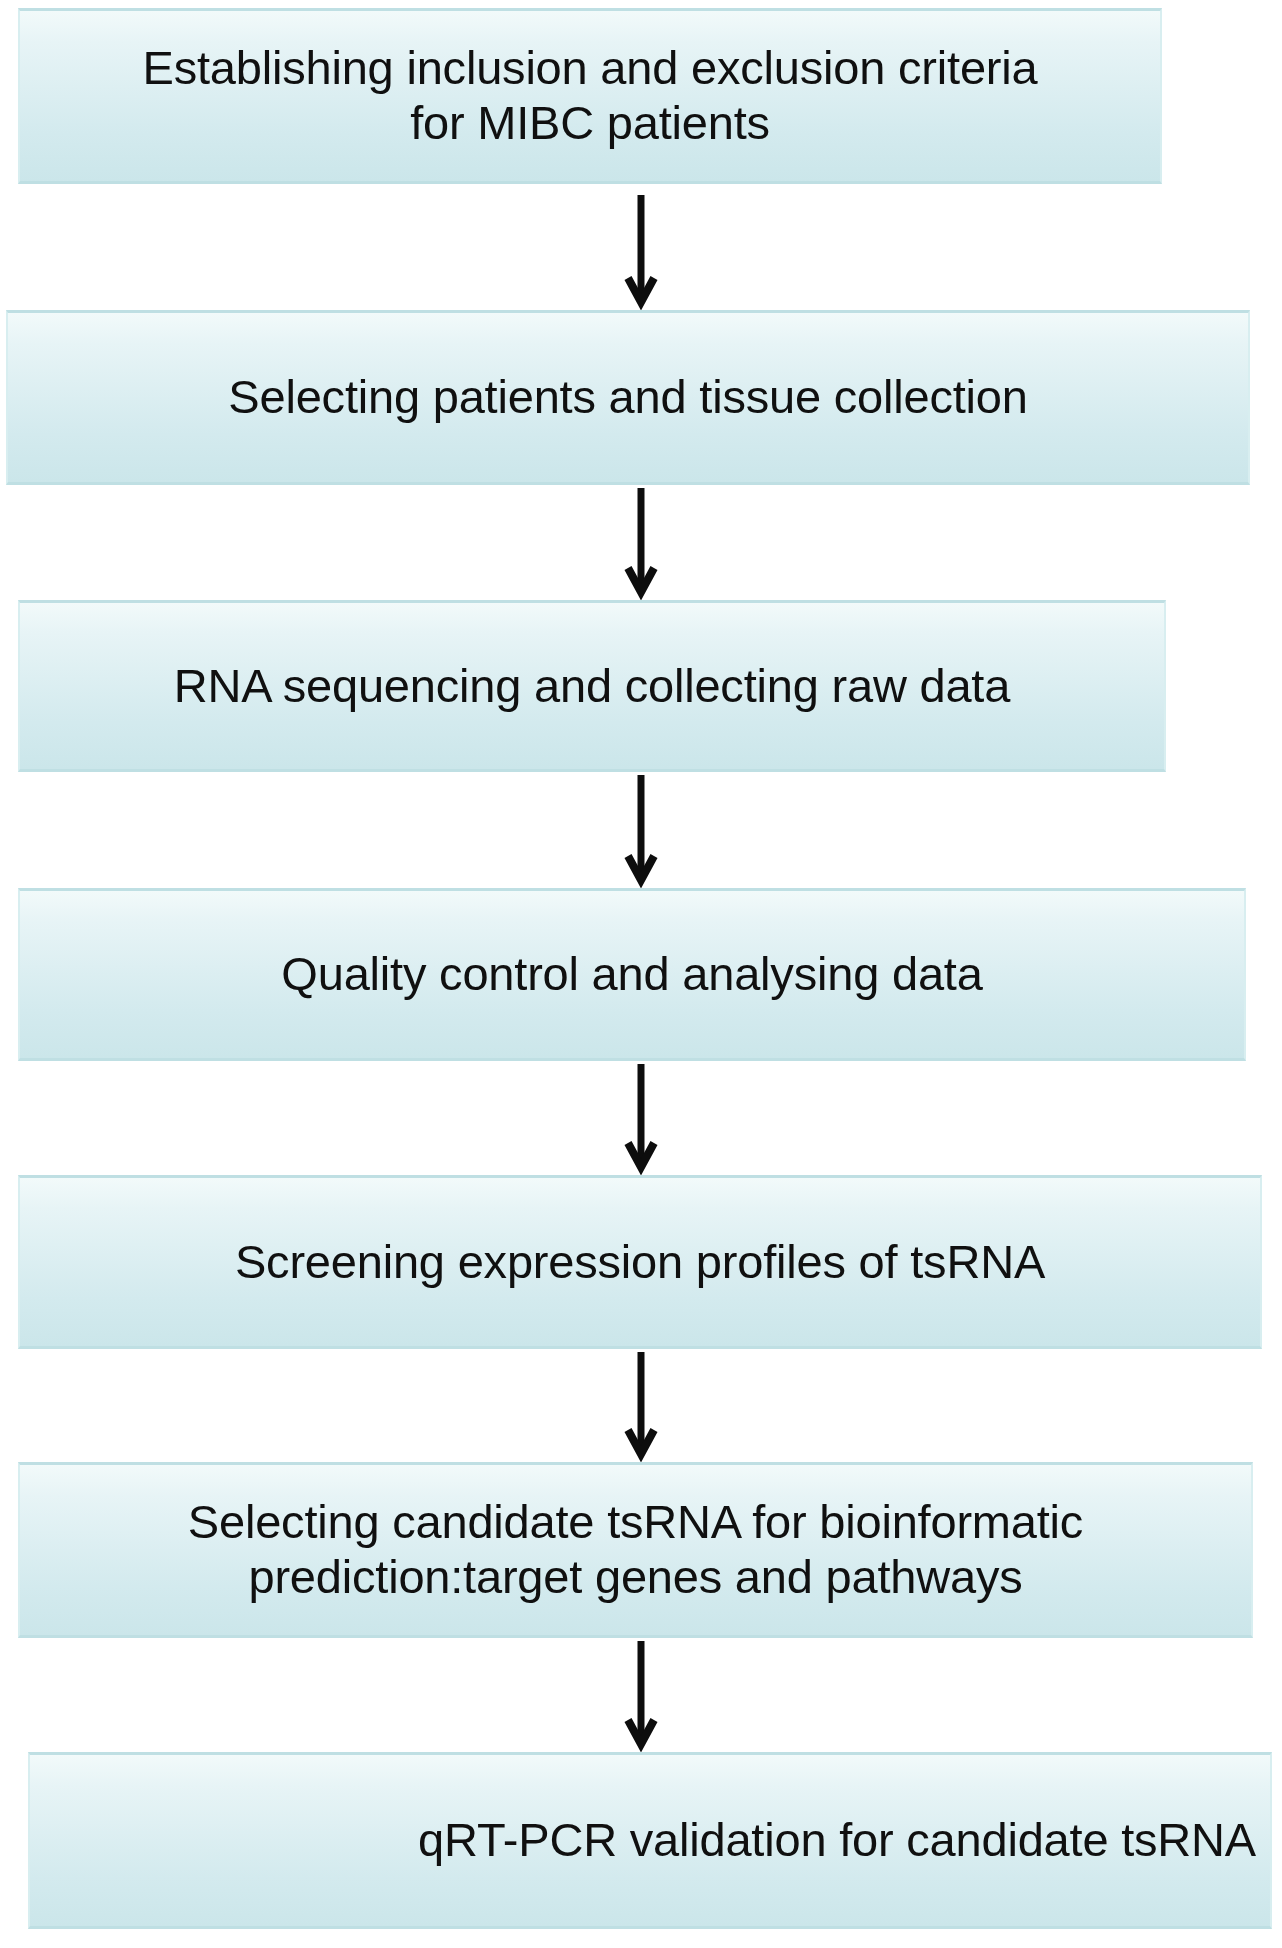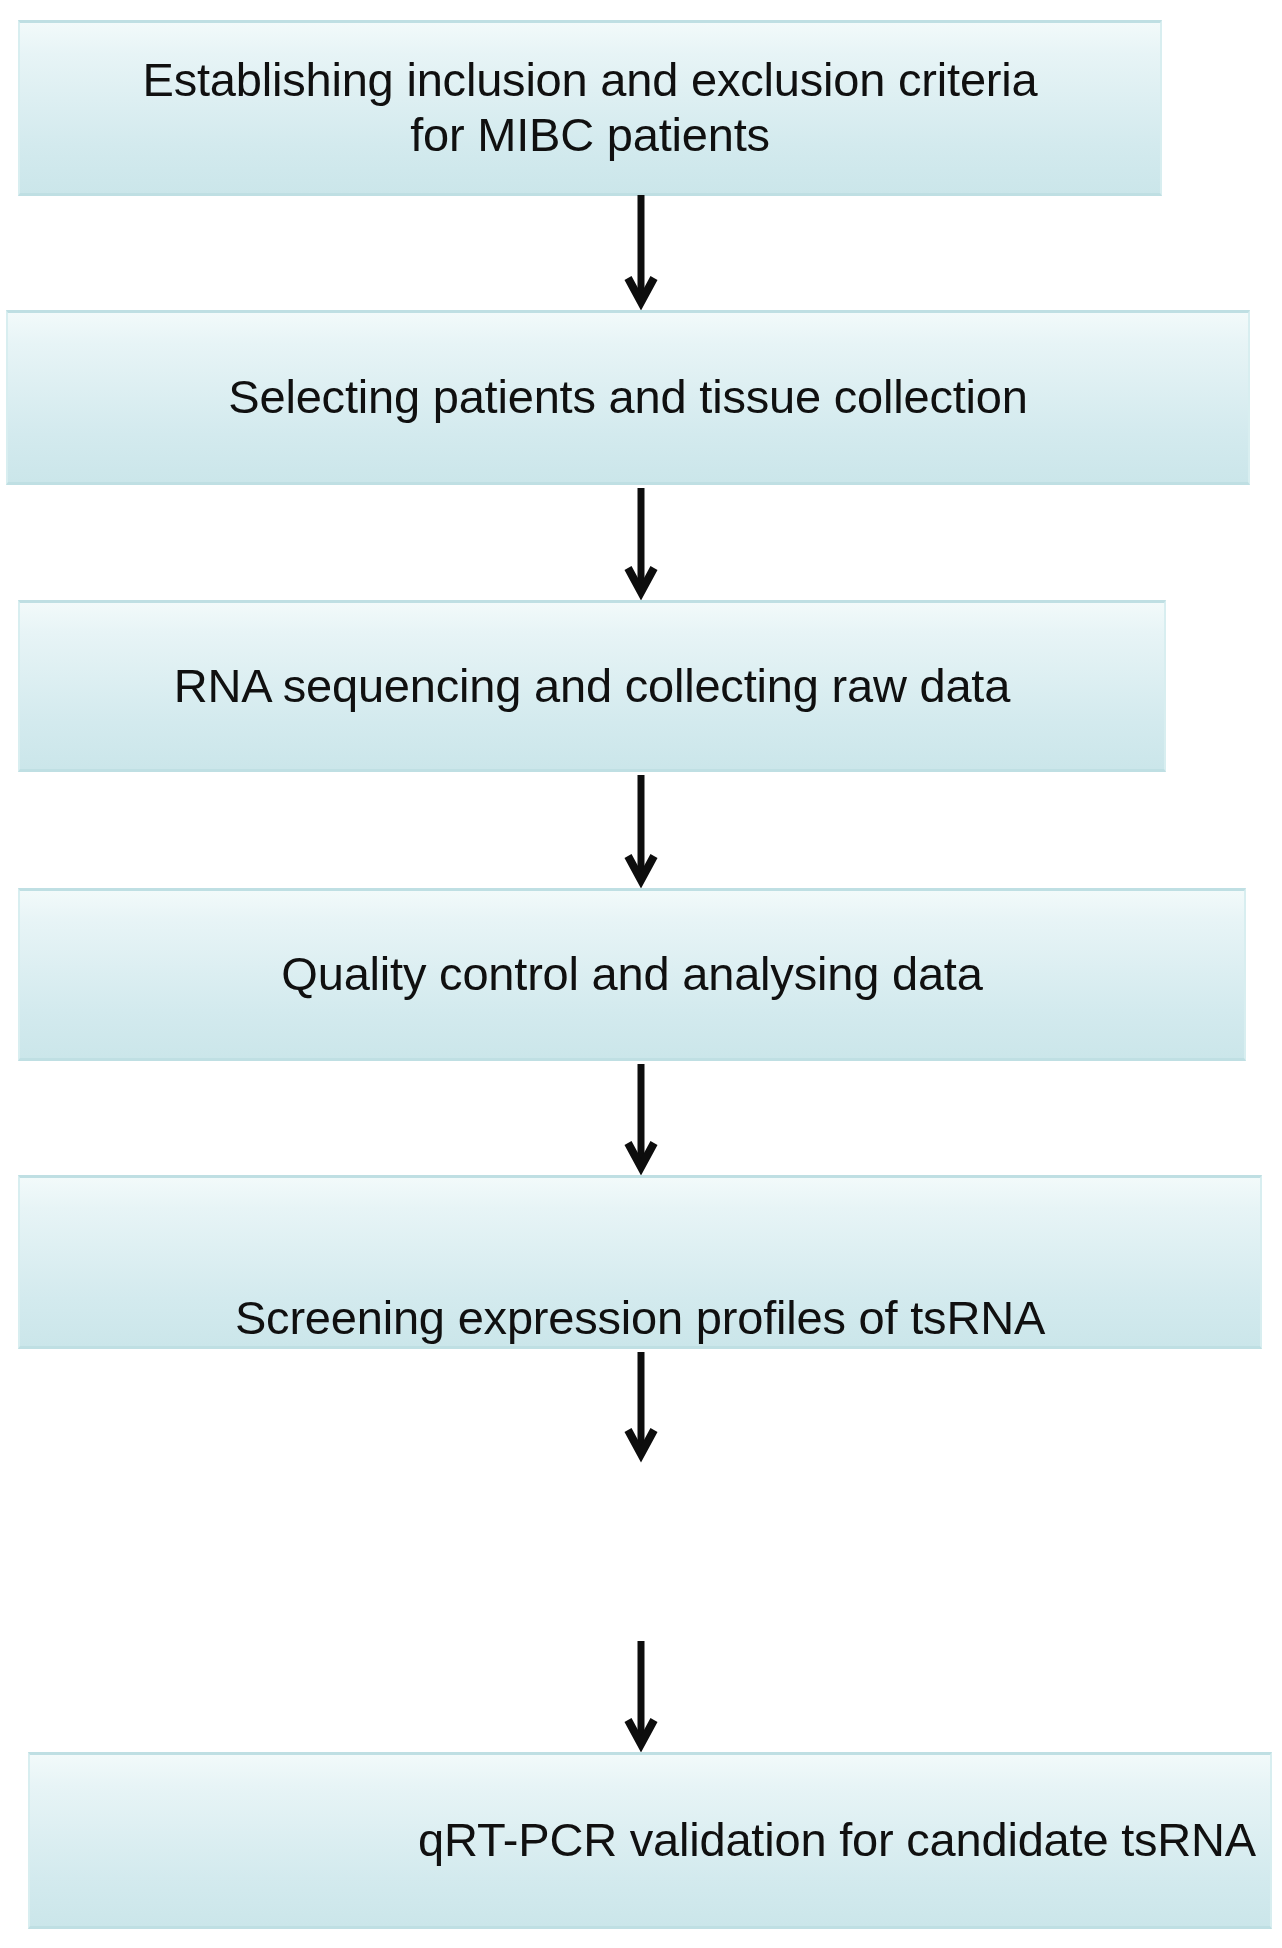--- a/index.html
+++ b/index.html
@@ -50,25 +50,25 @@
     font-size: 47px;
     font-weight: 400;
     line-height: 1.17;
     letter-spacing: -0.2px;
     white-space: pre-line;
     padding: 0 14px;
     box-sizing: border-box;
   }
 
   
-  .n1 { left: 18px;  top: 20px;   width: 1144px; height: 176px; }
+  .n1 { left: 18px;  top: 8px;   width: 1144px; height: 176px; }
   .n2 { left: 6px;  top: 310px;  width: 1244px; height: 175px; }
   .n3 { left: 18px;  top: 600px;  width: 1148px; height: 172px; }
   .n4 { left: 18px;  top: 888px;  width: 1228px; height: 173px; }
-  .n5 { left: 18px;  top: 1175px; width: 1244px; height: 174px; align-items: flex-end; }
+  .n5 { left: 18px;  top: 1175px; width: 1244px; height: 174px; }
   .n6 { left: 18px;  top: 1462px; width: 1235px; height: 176px; }
   .n7 { left: 28px;  top: 1752px; width: 1244px; height: 177px; text-align: right; }
 
   
   .arrow {
     position: absolute;
     left: 0;
     top: 0;
   }
   .arrow svg { display: block; overflow: visible; }
@@ -129,20 +129,24 @@
     <span class="node-label">Screening expression profiles of tsRNA</span>
   </div>
 
   <div class="arrow">
     <svg width="1282" height="1948" viewBox="0 0 1282 1948" aria-hidden="true">
       <line class="arrow-line" x1="641" y1="1352" x2="641" y2="1448"></line>
       <polyline class="arrow-head" points="628,1430 641,1454 654,1430"></polyline>
     </svg>
   </div>
 
+  <div class="node n6">
+    <span class="node-label">Selecting candidate tsRNA for bioinformatic
+prediction:target genes and pathways</span>
+  </div>
 
   <div class="arrow">
     <svg width="1282" height="1948" viewBox="0 0 1282 1948" aria-hidden="true">
       <line class="arrow-line" x1="641" y1="1641" x2="641" y2="1738"></line>
       <polyline class="arrow-head" points="628,1720 641,1744 654,1720"></polyline>
     </svg>
   </div>
 
   <div class="node n7">
     <span class="node-label">qRT-PCR validation for candidate tsRNA</span>

